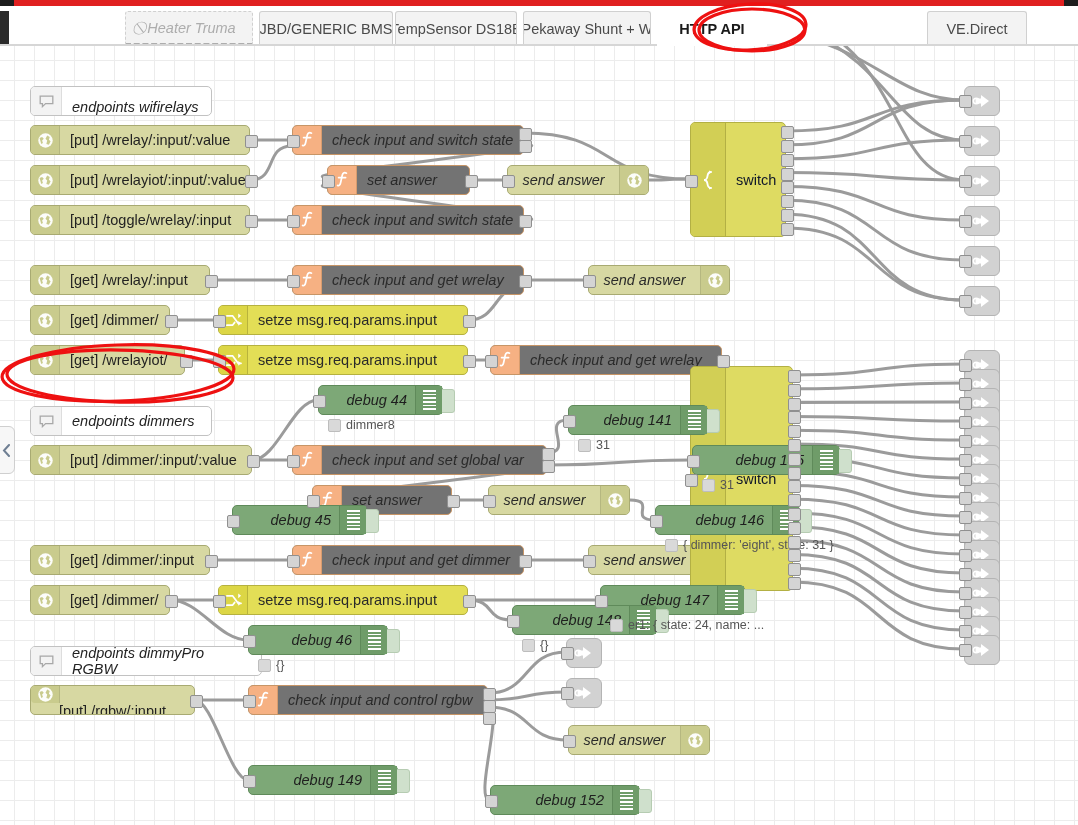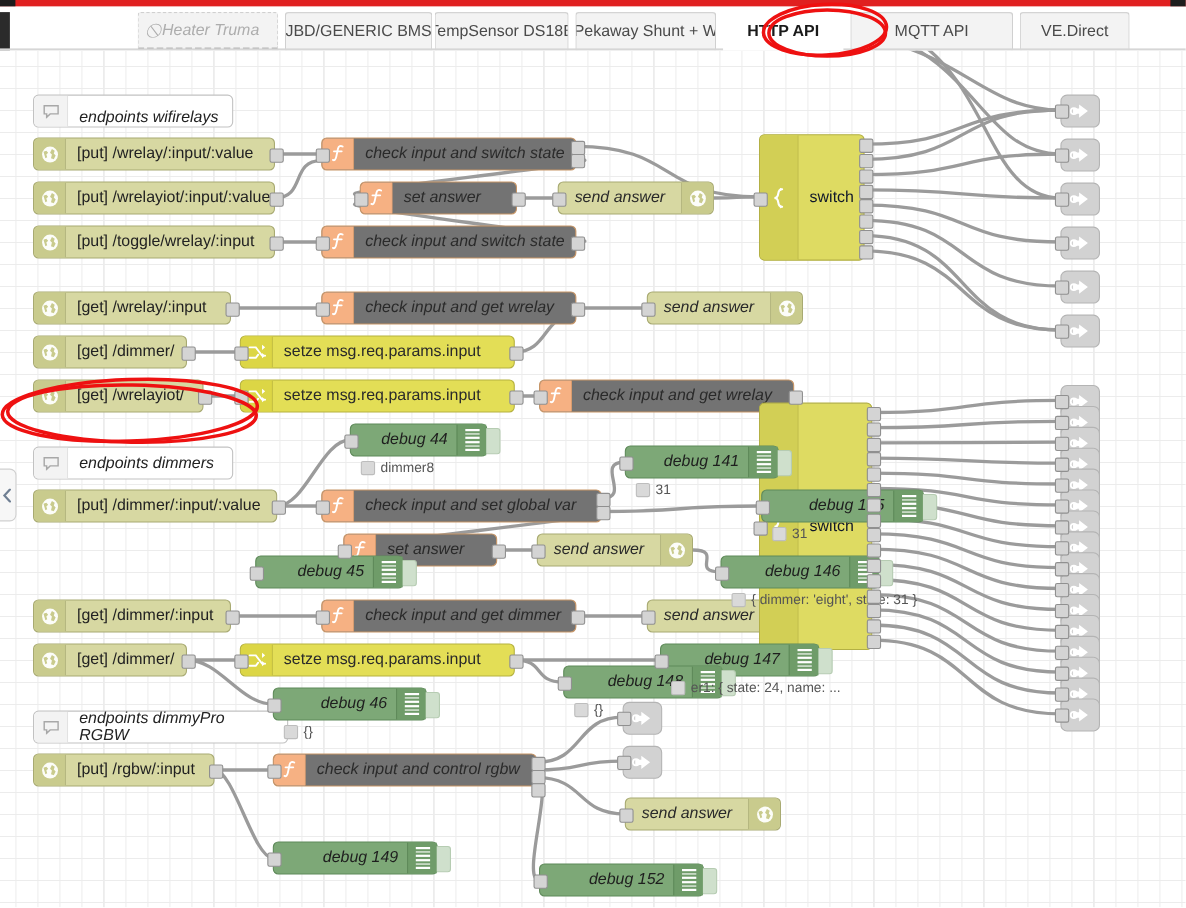--- a/index.html
+++ b/index.html
@@ -168,23 +168,20 @@
         <span>JBD/GENERIC BMS</span>
       </div>
       <div class="tab" style="left: 395px; width: 122px;">
         <span>TempSensor DS18B</span>
       </div>
       <div class="tab" style="left: 523px; width: 128px;">
         <span>Pekaway Shunt + W</span>
       </div>
       <div class="tab active" style="left: 657px; width: 110px;">
         <span>HTTP API</span>
-      </div>
-      <div class="tab" style="left: 773px; width: 148px;">
-        <span>MQTT API</span>
       </div>
       <div class="tab" style="left: 927px; width: 100px;">
         <span>VE.Direct</span>
       </div>
     </div>
 
   <div class="canvas">
     <div class="grid"></div>
 
     <svg class="wires" id="wires" xmlns="http://www.w3.org/2000/svg">
@@ -359,21 +356,21 @@
         <div class="node n-http" style="left: 30px; top: 539px; width: 140px;">
           <span class="ico">
             <svg width="17" height="17" viewBox="0 0 20 20">
               <circle cx="10" cy="10" r="8.5" fill="#ffffff" opacity="0.95"></circle>
               <path d="M3 7 L6 6 L8 8 L6 10 L7 13 L5 14 Z M12 4 L15 6 L14 9 L16 11 L14 15 L11 14 L12 10 L10 8 Z" fill="#c9cb8d"></path>
             </svg>
           </span>
           <span class="lbl">[get] /dimmer/</span>
         </div>
         <div class="port" style="left: 165px; top: 549px;"></div>
-        <div class="node n-http" style="left: 30px; top: 639px; width: 165px;">
+        <div class="node n-http" style="left: 30px; top: 639px; width: 165px; flex-direction: column;">
           <span class="ico">
             <svg width="17" height="17" viewBox="0 0 20 20">
               <circle cx="10" cy="10" r="8.5" fill="#ffffff" opacity="0.95"></circle>
               <path d="M3 7 L6 6 L8 8 L6 10 L7 13 L5 14 Z M12 4 L15 6 L14 9 L16 11 L14 15 L11 14 L12 10 L10 8 Z" fill="#c9cb8d"></path>
             </svg>
           </span>
           <span class="lbl">[put] /rgbw/:input</span>
         </div>
         <div class="port" style="left: 190px; top: 649px;"></div>
         <div class="node n-func" style="left: 292px; top: 79px; width: 232px;">

